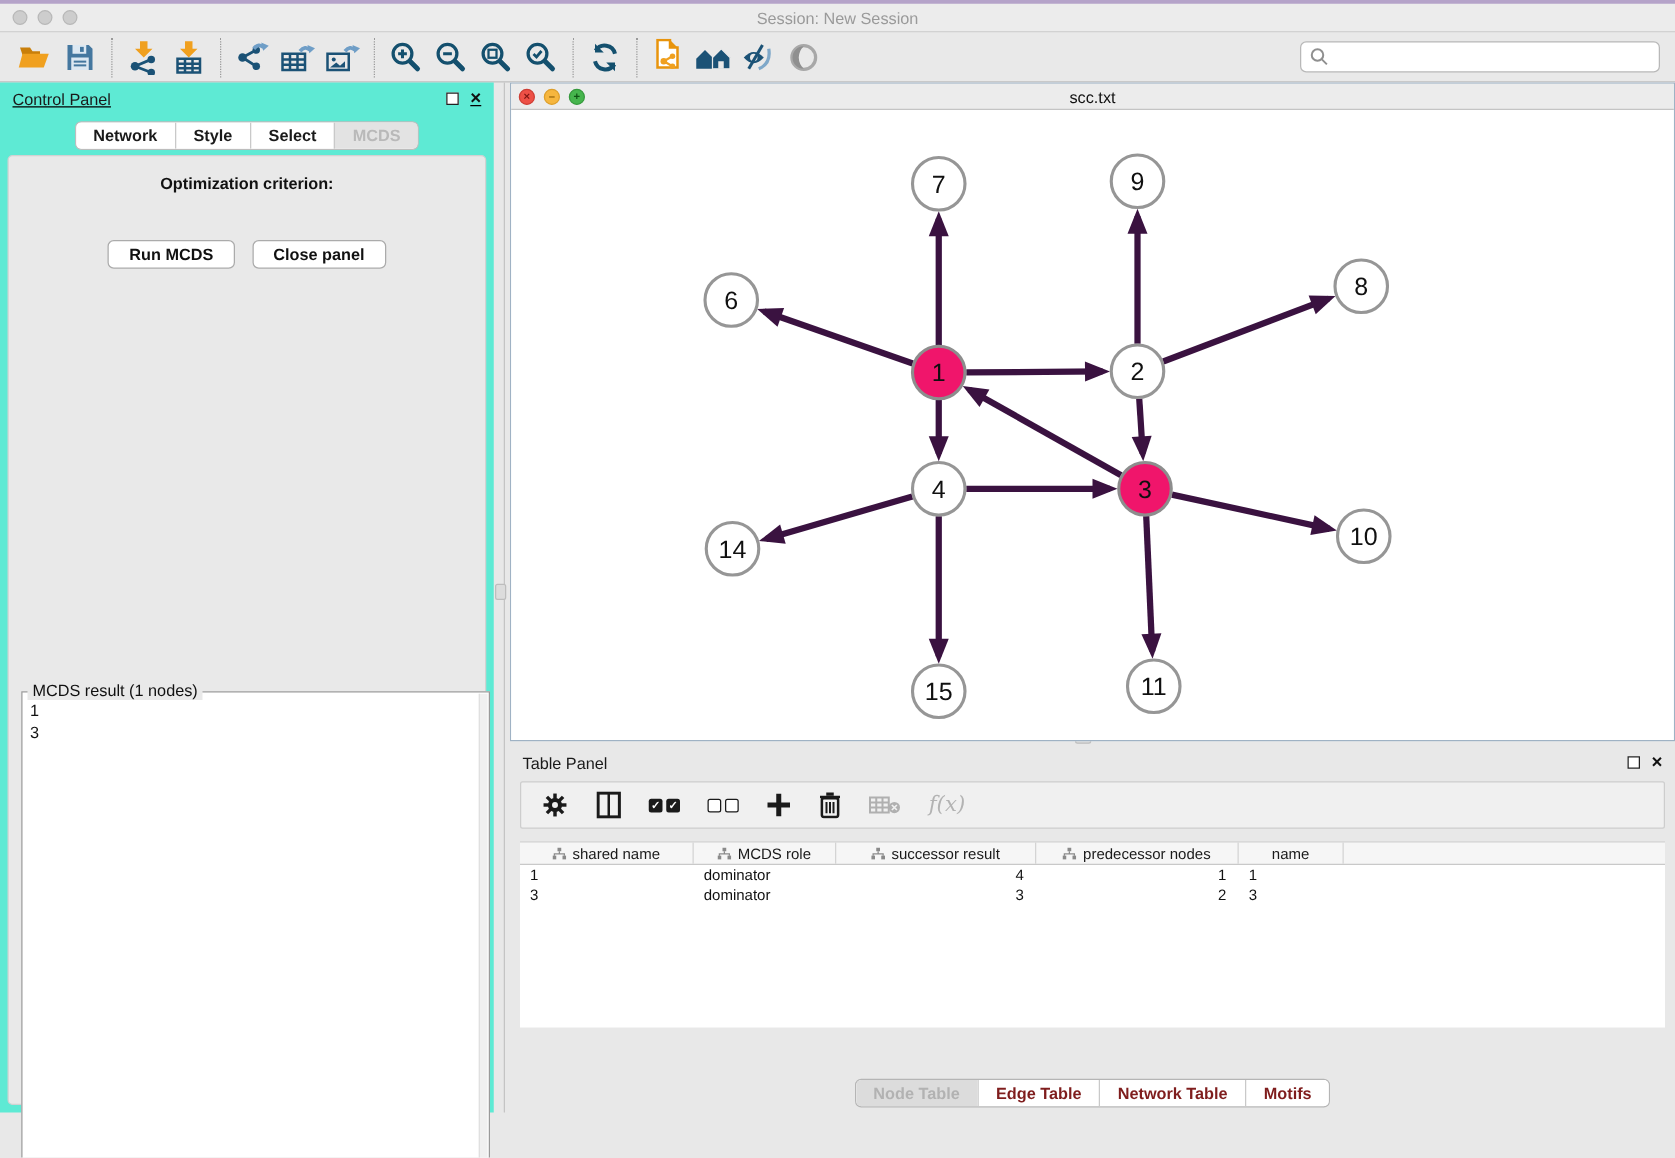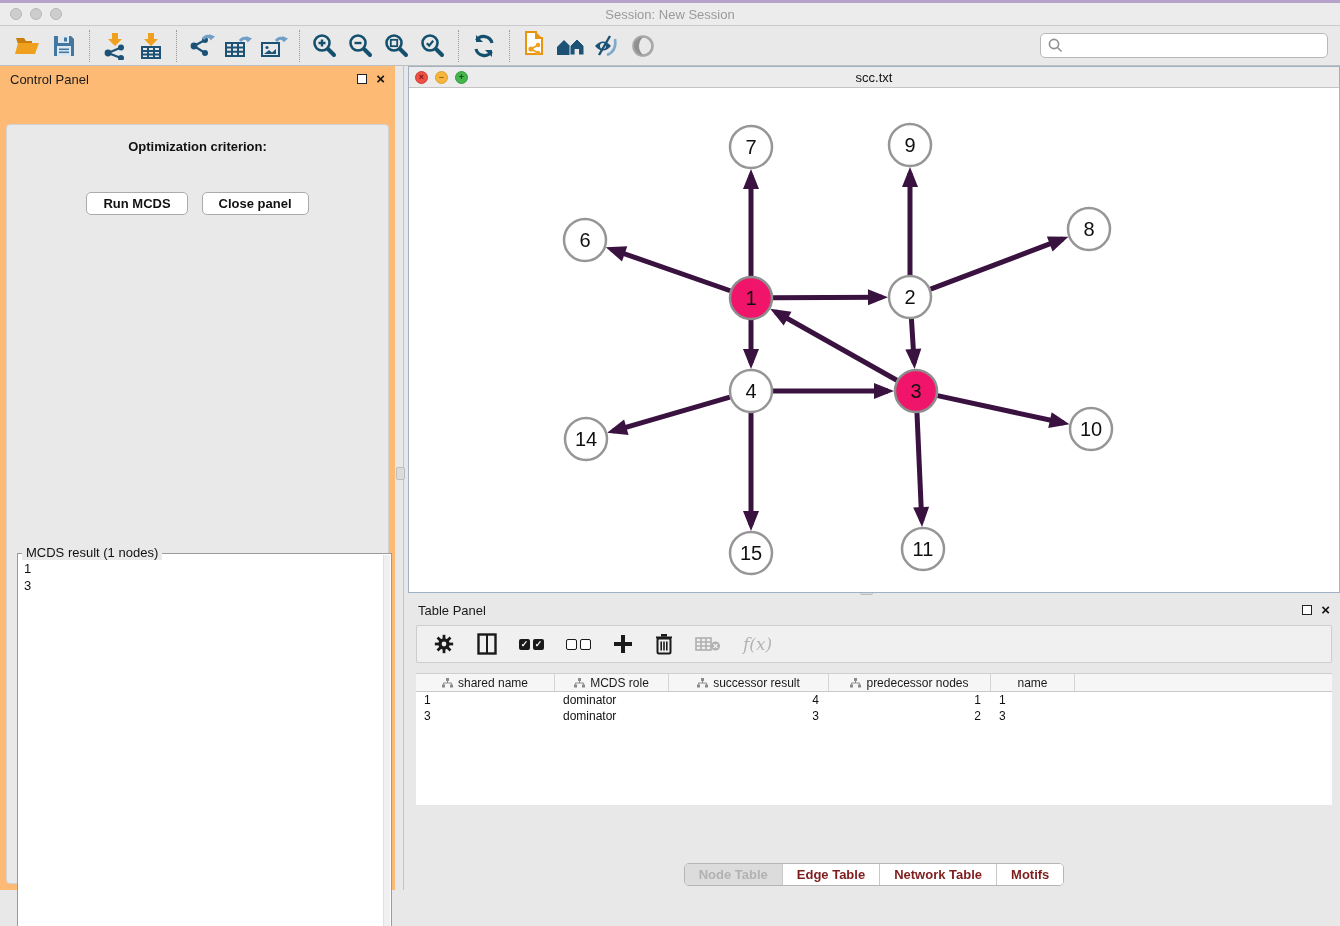--- a/index.html
+++ b/index.html
@@ -18,21 +18,21 @@
   
   .toolbar { position:absolute; left:0; top:26px; width:1340px; height:40px; background:#e9e9e9;
     border-bottom:1px solid #bfbfbf; display:flex; align-items:center; padding-left:10px; }
   .tbtn { width:36px; height:34px; display:flex; align-items:center; justify-content:center; cursor:default; }
   .tsep { width:1px; height:32px; border-left:1px dotted #9a9a9a; margin:0 7px; }
   .searchbox { position:absolute; right:12px; top:7px; width:288px; height:25px; background:#fff;
     border:1px solid #b8b8b8; border-radius:5px; display:flex; align-items:center; padding-left:6px; }
   .searchbox input { border:none; outline:none; flex:1; height:20px; font-size:13px; background:transparent; }
 
   
-  .control-panel { position:absolute; left:0; top:66px; width:395px; height:824px; background:#fdba74; }
+  .control-panel { position:absolute; left:0; top:66px; width:395px; height:824px; background:#5eead4;text-decoration:underline; }
   .panel-header { height:26px; display:flex; align-items:center; padding:0 10px; }
   .panel-title { font-size:13px; color:#1a1a1a; }
   .panel-header-icons { margin-left:auto; display:flex; gap:9px; align-items:center; }
   .float-icon { width:10px; height:10px; border:1.5px solid #222; background:#fff; }
   .close-icon { font-size:15px; font-weight:bold; color:#111; line-height:10px; }
 
   .seg-tabs { position:absolute; left:50%; transform:translateX(-50%); top:31px; display:flex;
     border:1px solid #bdbdbd; border-radius:5px; overflow:hidden; background:#fff; }
   .seg-tab { padding:3px 14px; font-size:13px; font-weight:bold; color:#1a1a1a; background:#fff;
     border-left:1px solid #c9c9c9; white-space:nowrap; }
@@ -84,21 +84,21 @@
   .table-panel { position:absolute; left:408px; top:597px; width:932px; height:293px; background:#e8e8e8; }
   .tp-toolbar { position:absolute; left:8px; top:28px; right:8px; height:38px; background:#f0f0f0;
     border:1px solid #cdcdcd; border-radius:2px; display:flex; align-items:center; gap:22px; padding-left:16px; }
   .tp-icon { display:flex; align-items:center; justify-content:center; }
   .fx-label { font-family:"DejaVu Serif", serif; font-style:italic; font-size:17px; color:#b3b3b3; }
   .chk { width:11px; height:11px; background:#1a1a1a; border-radius:2px; color:#fff; font-size:9px;
     display:flex; align-items:center; justify-content:center; font-weight:bold; }
   .unchk { width:11px; height:11px; background:#fff; border:1.5px solid #1a1a1a; border-radius:2px; }
   .pair { display:flex; gap:3px; }
 
-  .data-table { position:absolute; left:8px; top:76px; right:8px; height:132px; background:#fff; }
+  .data-table { position:absolute; left:8px; top:76px; right:8px; height:149px; background:#fff; }
   .thead { display:flex; height:19px; background:#f6f6f6; border-top:1px solid #cfcfcf; border-bottom:1px solid #c9c9c9; }
   .th { display:flex; align-items:center; justify-content:center; gap:5px; font-size:12px; color:#1a1a1a;
     border-right:1px solid #d4d4d4; position:relative; }
   .trow { display:flex; height:16px; background:#fff; font-size:12px; color:#111; align-items:center; }
   .td { overflow:hidden; white-space:nowrap; }
   .al { text-align:left; padding-left:8px; }
   .ar { text-align:right; padding-right:10px; }
   .c0{width:139px}.c1{width:114px}.c2{width:160px}.c3{width:162px}.c4{width:84px}
 
   .tp-tabs { position:absolute; left:0; right:0; top:266px; display:flex; justify-content:center; }
@@ -289,20 +289,26 @@
 
   <div class="control-panel">
     <div class="panel-header">
       <span class="panel-title">Control Panel</span>
       <span class="panel-header-icons">
         <span class="float-icon"></span>
         <span class="close-icon">×</span>
       </span>
     </div>
 
+    <div class="seg-tabs">
+      <span class="seg-tab">Network</span>
+      <span class="seg-tab">Style</span>
+      <span class="seg-tab">Select</span>
+      <span class="seg-tab disabled-active">MCDS</span>
+    </div>
 
     <div class="cp-content">
       <div class="crit-label">Optimization criterion:</div>
 
 
       <div class="cp-buttons">
         <button class="mac-btn">Run MCDS</button>
         <button class="mac-btn">Close panel</button>
       </div>
 

